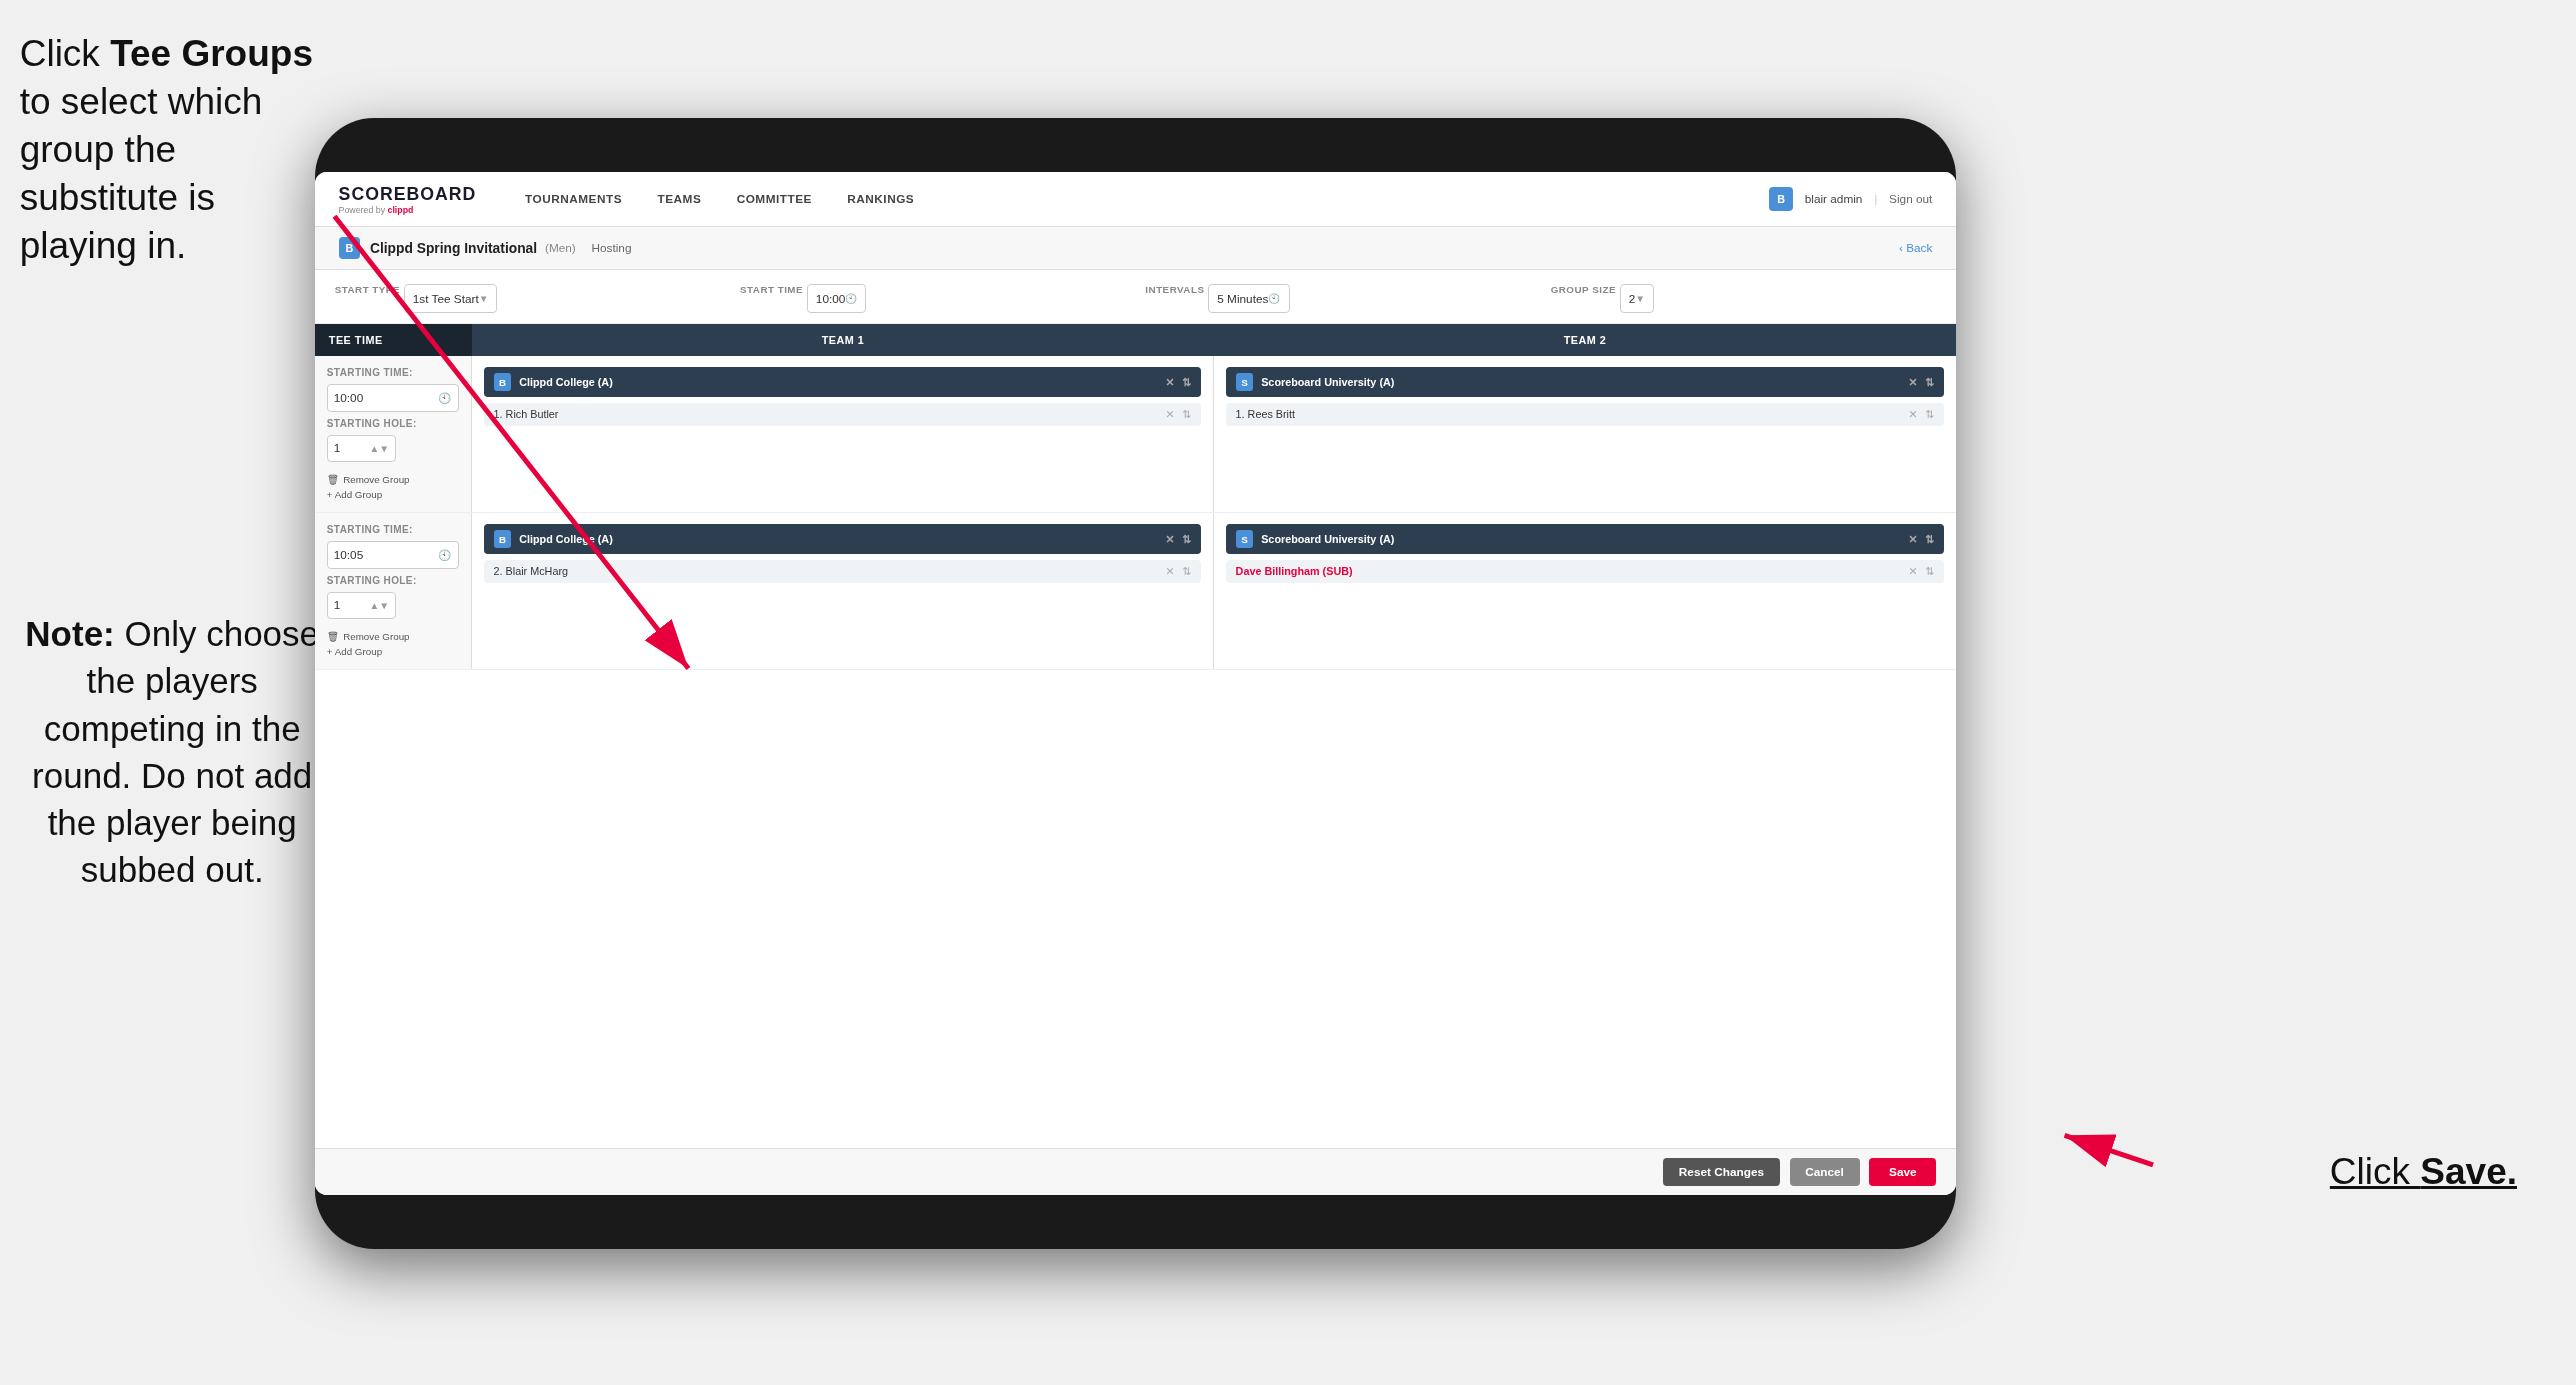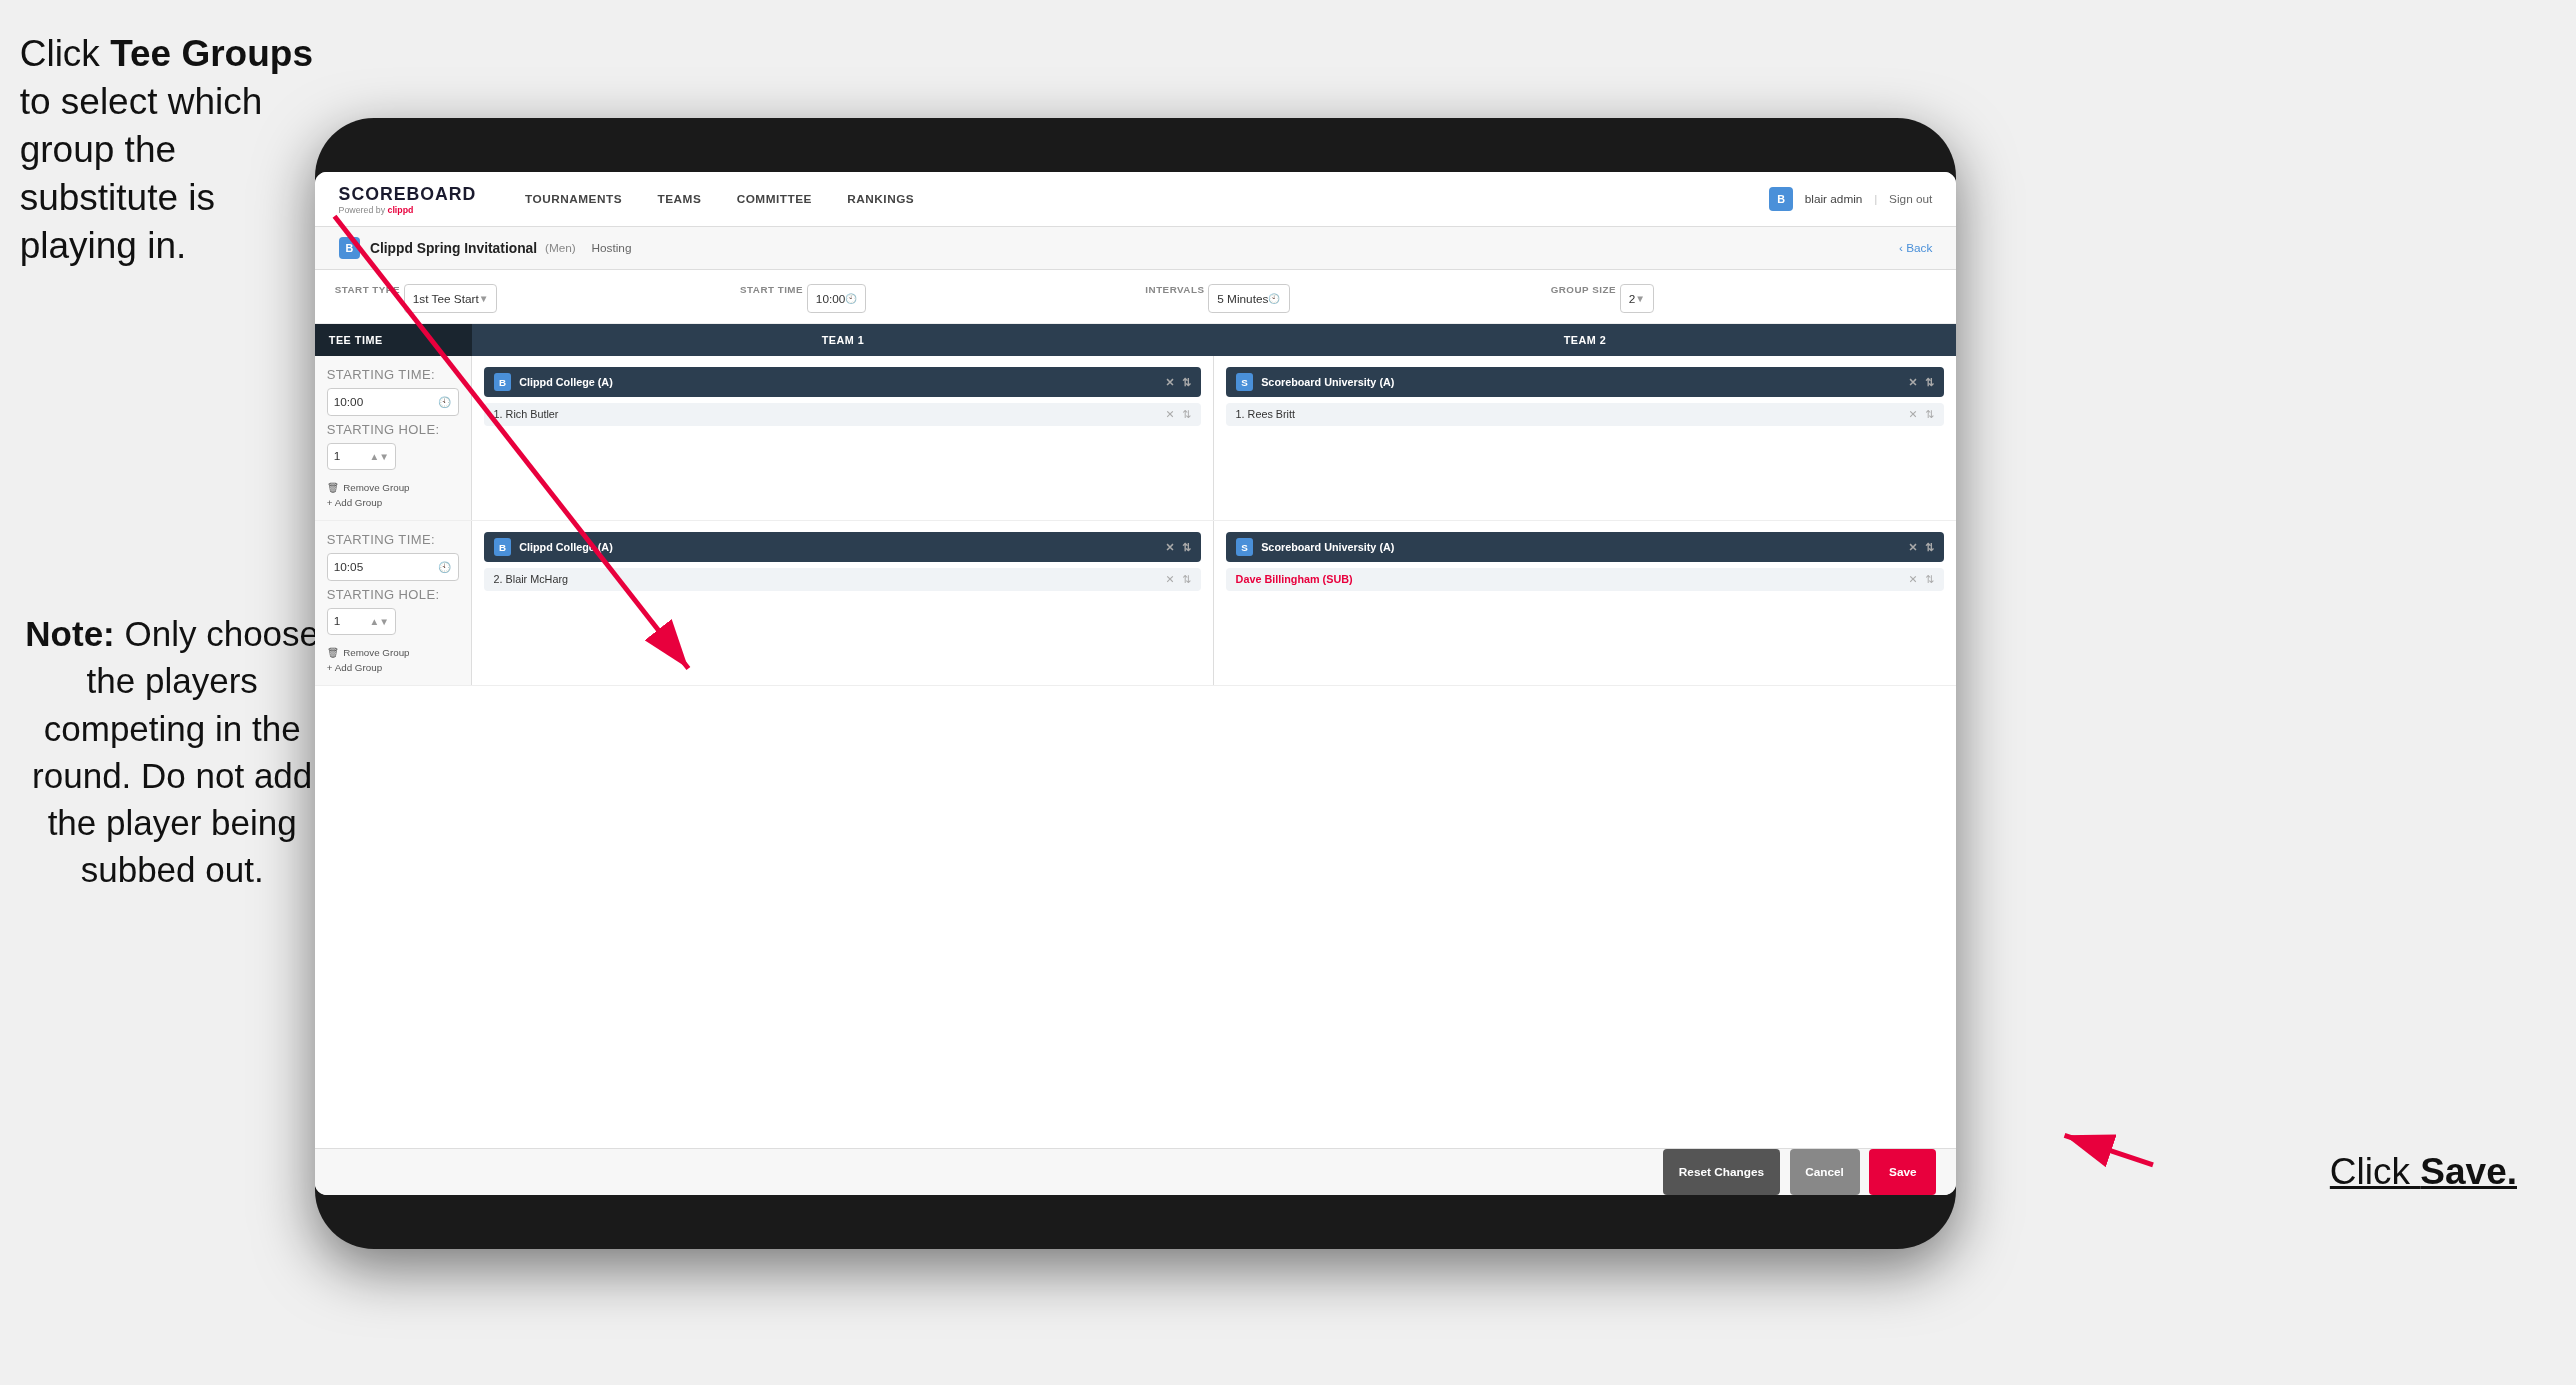--- a/index.html
+++ b/index.html
@@ -241,23 +241,23 @@
     }
     .group-left {
       background: #f8f8f8;
       border-right: 1px solid #ddd;
       padding: 11.8px;
       display: flex;
       flex-direction: column;
       gap: 5.9px;
     }
     .starting-time-label {
-      font-size: 13px;
+      font-size: 10px;
       color: #888;
-      font-weight: 400;
+      font-weight: 700;
       text-transform: uppercase;
       letter-spacing: 0.4px;
     }
     .time-input {
       display: flex;
       align-items: center;
       border: 1px solid #ccc;
       border-radius: 3.9px;
       background: #fff;
       height: 27.5px;
@@ -339,20 +339,21 @@
     }
     .player-row-name { flex: 1; }
     .player-row-sub { color: #e8003d; font-weight: 600; }
     .player-row-actions { display: flex; gap: 7.9px; color: #aaa; font-size: 10.8px; cursor: pointer; }
 
     
     .footer-bar {
       background: #f7f7f7;
       border-top: 1px solid #ddd;
       display: flex;
+      align-items: center;
       justify-content: flex-end;
       padding: 0 19.7px;
       height: 47px;
       gap: 9.8px;
       flex-shrink: 0;
     }
     .btn-reset {
       background: #555;
       color: #fff;
       border: none;

